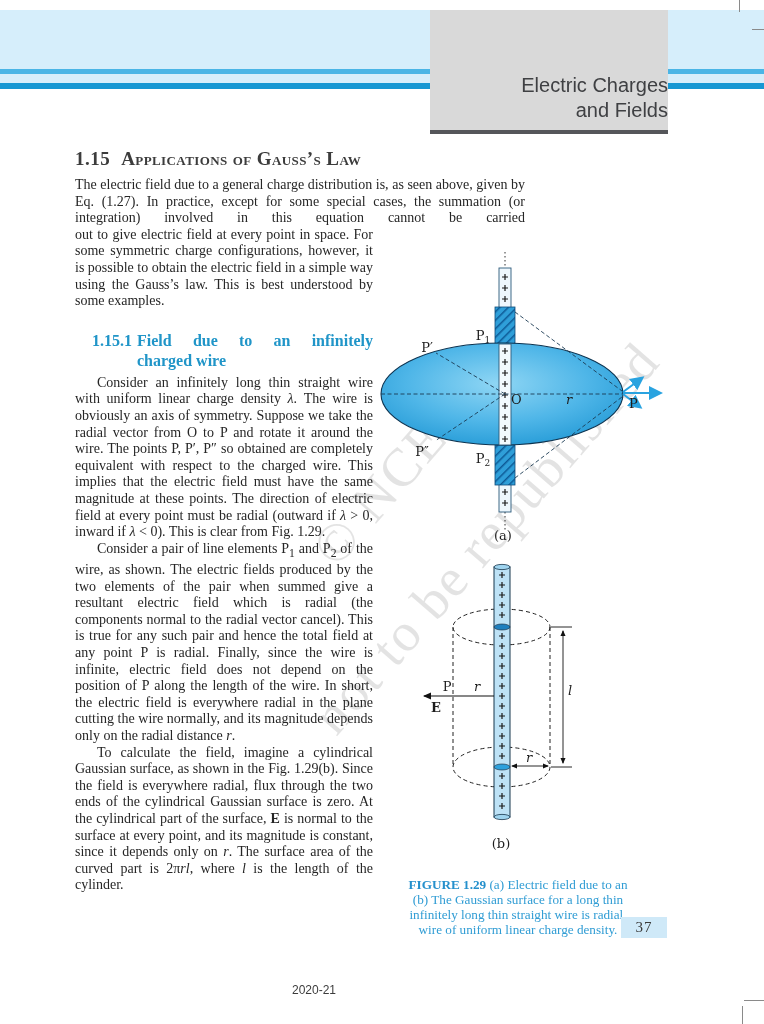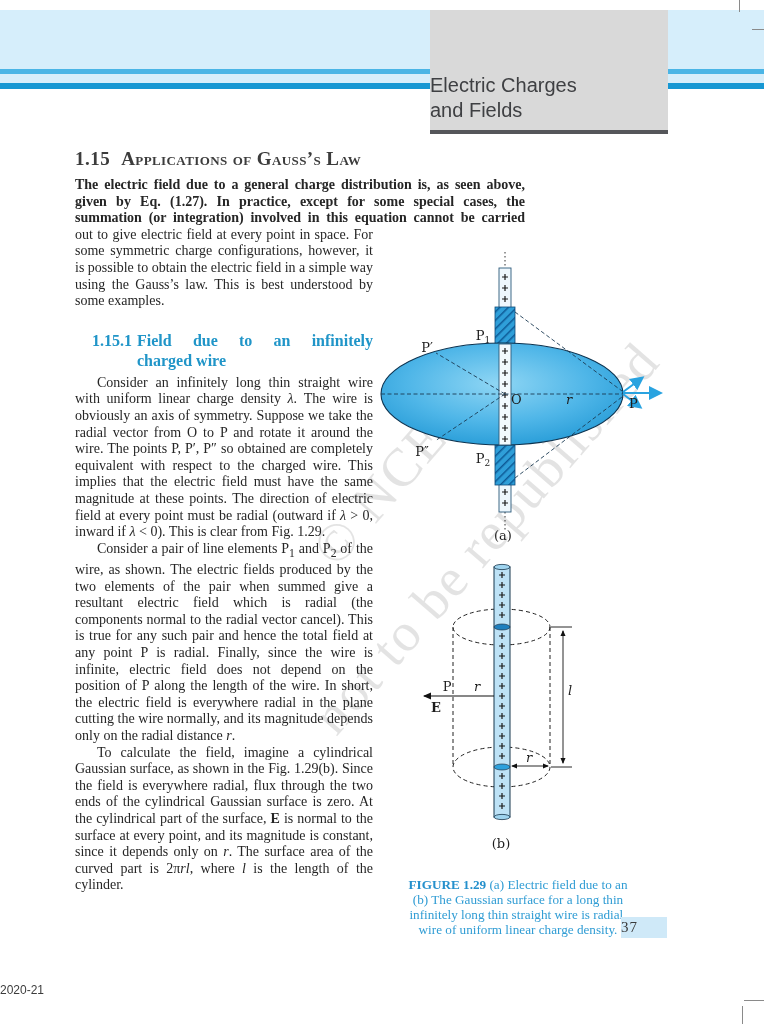--- a/index.html
+++ b/index.html
@@ -5,34 +5,34 @@
   html,body{margin:0;padding:0;background:#f2f2f2;}
   .page{position:relative;width:764px;height:1024px;background:#ffffff;overflow:hidden;
         font-family:"Liberation Serif","DejaVu Serif",serif;margin:0 auto;}
 
   
   .band{position:absolute;left:0;top:10px;width:764px;height:73px;background:#d6eefb;}
   .band-mid{position:absolute;left:0;top:69px;width:764px;height:5px;background:#4ab5e6;}
   .band-dark{position:absolute;left:0;top:83px;width:764px;height:6px;background:#1697d3;}
   .chapterbox{position:absolute;left:430px;top:10px;width:238px;height:124px;background:#d9d9d9;
         border-bottom:4px solid #55565a;display:flex;flex-direction:column;justify-content:flex-end;
-        align-items:flex-start;padding-bottom:7px;box-sizing:border-box;
+        align-items:flex-end;padding-bottom:7px;box-sizing:border-box;
         font-family:"Liberation Sans",sans-serif;font-size:20px;line-height:25px;color:#3f4043;text-align:center;}
 
   
   .crop{position:absolute;background:#8a8a8a;}
 
   
   .sec-heading{position:absolute;left:75px;top:148px;font-weight:bold;font-size:19px;color:#3c3c3c;white-space:nowrap;}
   .sec-num{margin-right:11px;letter-spacing:0.5px;}
   .sec-title{font-variant:small-caps;letter-spacing:0.4px;}
 
   .textcol{position:absolute;left:75px;top:177px;width:450px;font-size:14px;line-height:16.6px;
         color:#262626;text-align:justify;z-index:2;}
-  .pA{width:450px;text-align-last:justify;margin:0;font-weight:bold;}
+  .pA{width:450px;text-align-last:justify;margin:0;}
   .narrow{width:298px;}
   .cont{margin:0;}
   .indent{text-indent:22px;margin:0;}
 
   .subhead{position:relative;width:298px;margin-top:21px;margin-bottom:4px;color:#2095c8;
         font-weight:bold;font-size:16px;line-height:20px;}
   .subhead .num{position:absolute;left:17px;top:0;}
   .subhead .lines{margin-left:62px;}
   .jline{text-align:justify;text-align-last:justify;}
   .lline{text-align:left;}
@@ -40,22 +40,22 @@
   
   .figA{position:absolute;left:373px;top:248px;width:310px;height:300px;z-index:2;}
   .figB{position:absolute;left:408px;top:560px;width:180px;height:295px;z-index:2;}
   .figlabel{font-size:13px;fill:#1d1d1d;font-family:"DejaVu Serif","Liberation Serif",serif;}
 
   .caption{position:absolute;left:386px;top:852px;width:264px;text-align:center;color:#2f9cd4;
         font-size:13.2px;line-height:15px;z-index:2;margin-top:25px;}
   .caption b{color:#2590cc;}
 
   .pagenum{position:absolute;left:621px;top:917px;width:46px;height:21px;background:#cfe9f8;
-        text-align:left;line-height:21px;font-size:15px;color:#3a3a3a;letter-spacing:1px;z-index:2;}
-  .footer{position:absolute;left:0;top:983px;width:628px;
+        text-align:center;line-height:21px;font-size:15px;color:#3a3a3a;letter-spacing:1px;z-index:2;}
+  .footer{position:absolute;left:0;top:983px;width:628px;text-align:center;
         font-family:"Liberation Sans",sans-serif;font-size:12px;color:#3c3c3c;z-index:2;}
 
   
   .watermark{position:absolute;left:84px;top:242px;width:720px;height:520px;z-index:1;
         transform:rotate(-49deg);display:flex;flex-direction:column;justify-content:center;
         text-align:center;color:#d2d2d2;opacity:0.6;font-size:54px;line-height:110px;
         letter-spacing:2px;pointer-events:none;}
 </style>
 </head>
 <body>

